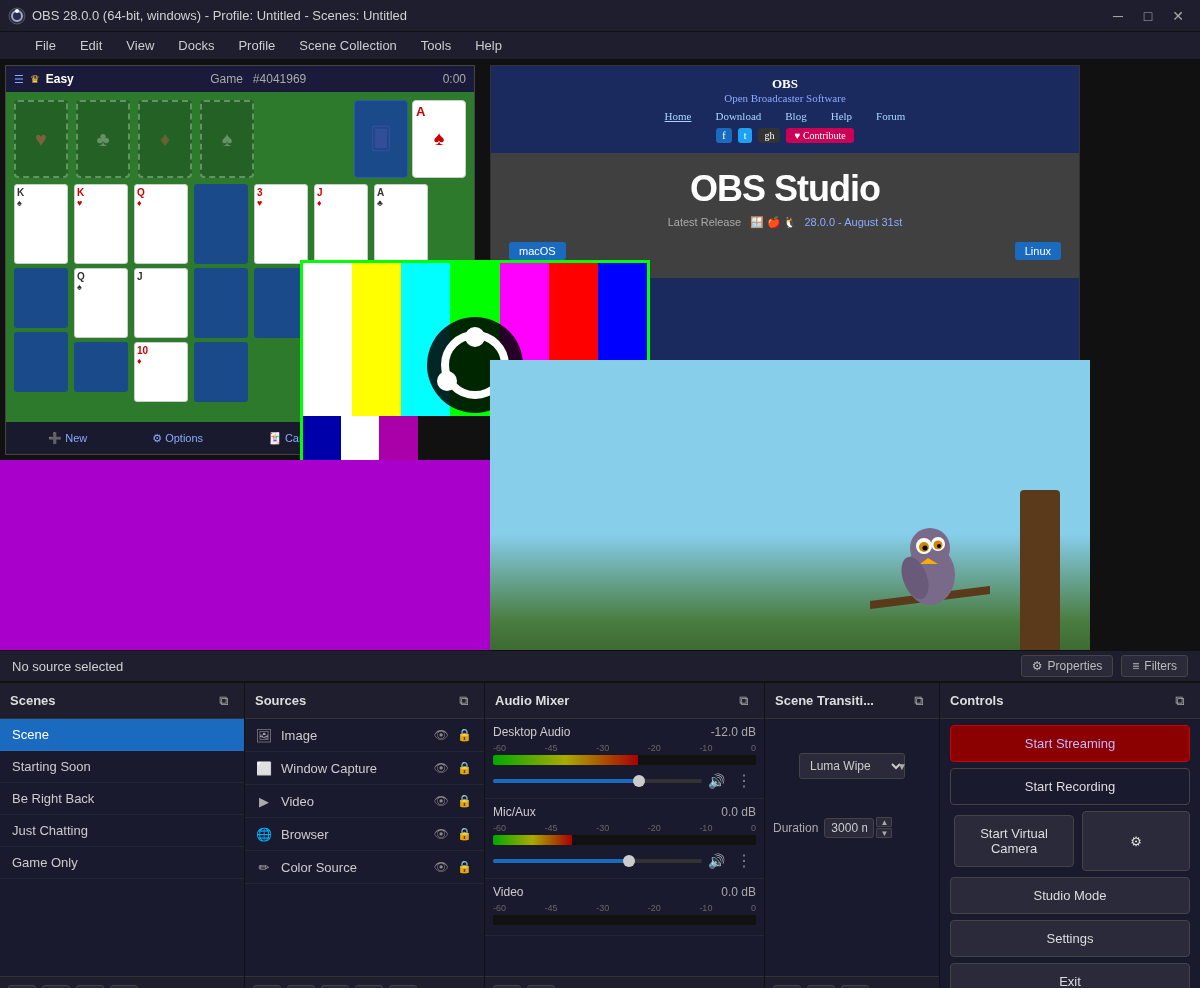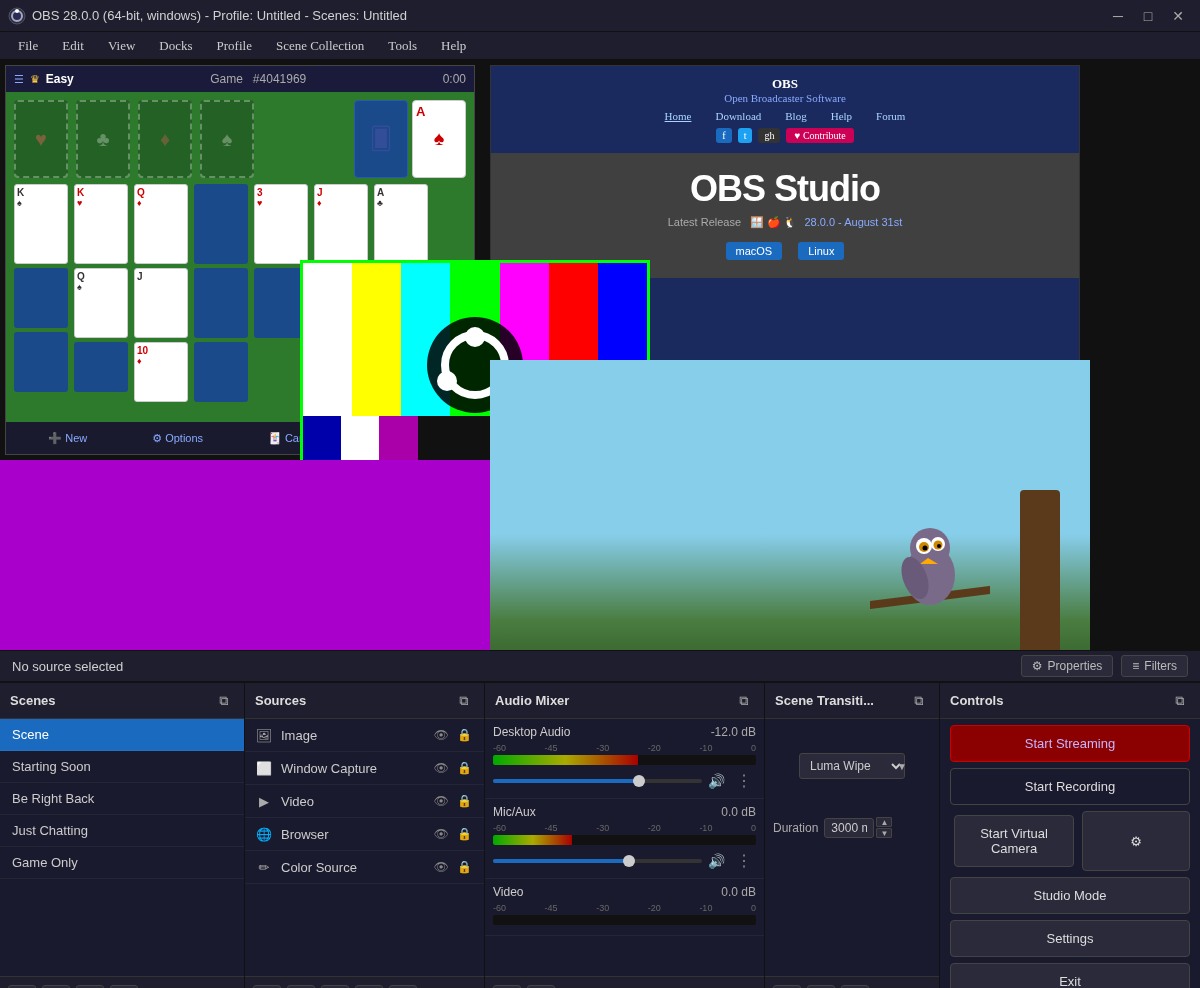--- a/index.html
+++ b/index.html
@@ -27,24 +27,23 @@
       width: 28px; height: 20px; display: flex; align-items: center; justify-content: center;
       font-size: 14px; color: #aaa; cursor: pointer; border-radius: 3px;
     }
 
     
     #menubar {
       height: 28px;
       background: #1e1e2e;
       display: flex;
       align-items: center;
-      padding: 0 8px;
+      padding: 0 25px;
       border-bottom: 1px solid #111;
       gap: 4px;
-      font-family: Liberation Serif, serif;
     }
     .menu-item {
       padding: 3px 10px;
       font-size: 13px;
       color: #ccc;
       cursor: pointer;
       border-radius: 3px;
     }
 
     
@@ -698,21 +697,21 @@
           <span style="background:#cc0055;color:white;border-radius:3px;padding:2px 8px;font-size:10px;">♥ Contribute</span>
         </div>
       </div>
       <div id="obs-website-content" style="padding:15px;text-align:center;">
         <div style="font-size:36px;font-weight:900;color:white;letter-spacing:-1px;">OBS Studio</div>
         <div style="font-size:11px;color:#aaa;margin-top:6px;">
           <span>Latest Release</span>
           <span style="margin-left:6px;">🪟 🍎 🐧</span>
           <span style="margin-left:4px;color:#88aaff;">28.0.0 - August 31st</span>
         </div>
-        <div style="display:flex;justify-content:center;gap:10px;margin-top:10px;">
+        <div style="display:flex;justify-content:space-between;gap:10px;margin-top:10px;">
           <span class="obs-btn">macOS</span>
           <span class="obs-btn">Linux</span>
         </div>
       </div>
     </div>
 
     <div id="test-card">
       <div id="color-bars">
         <div class="color-bar test-bar-white"></div>
         <div class="color-bar test-bar-yellow"></div>

